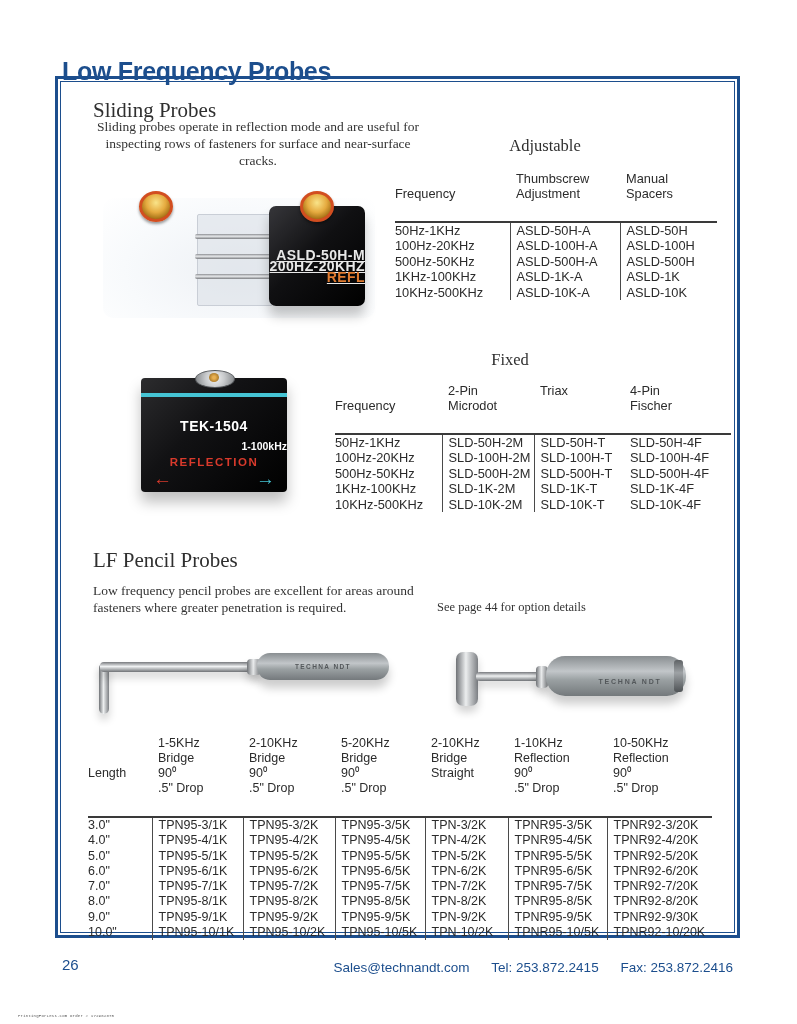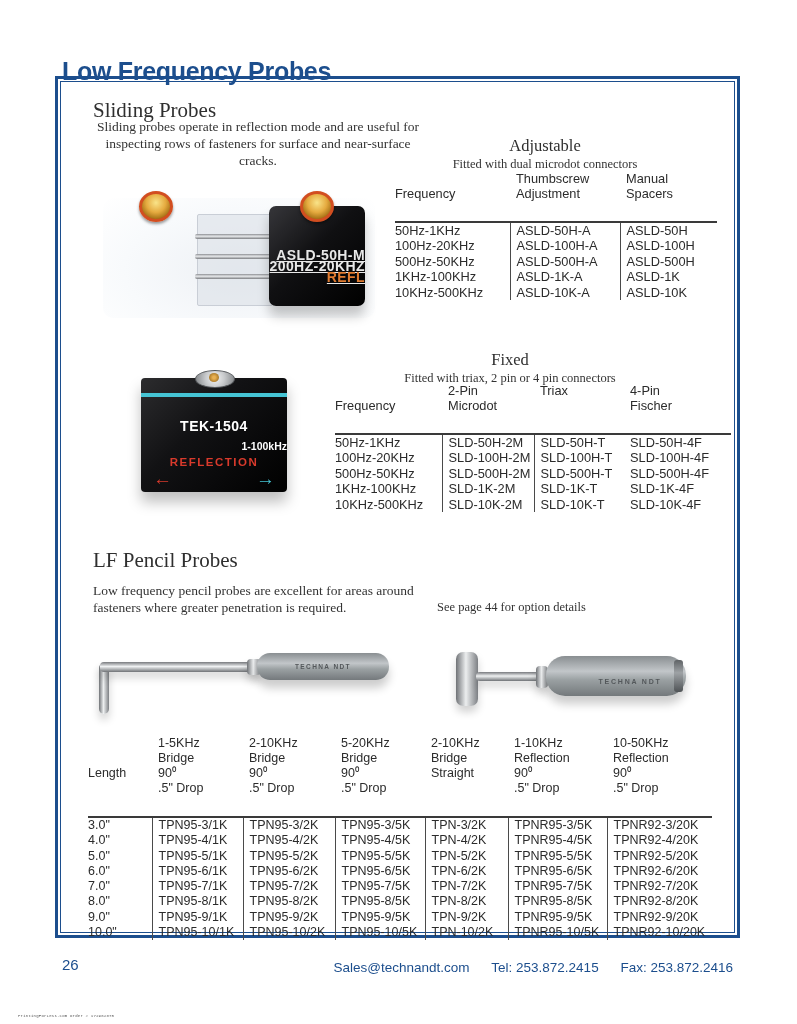--- a/index.html
+++ b/index.html
@@ -108,21 +108,20 @@
 
   <div class="abs frame">
       <div class="frame-inner"></div>
     </div>
 
   <h2 class="abs serif section-heading" style="left:93px;top:98px;">Sliding Probes</h2>
   <p class="abs serif desc" style="left:93px;top:118px;width:330px;text-align:center;"><span>Sliding probes operate in reflection mode and are useful for</span><br><span>inspecting rows of fasteners for surface and near-surface cracks.</span></p>
 
   <div class="abs center" style="left:415px;top:124px;width:260px;">
     <div class="serif tbl-title">Adjustable</div>
-    <div class="serif tbl-sub">Fitted with dual microdot connectors</div>
   </div>
 
   <table class="abs dtable" style="left:395px;top:171px;width:322px;">
     <colgroup>
         <col style="width:115px">
         <col style="width:110px">
         <col style="width:97px">
       </colgroup>
     <thead>
       <tr>
@@ -177,21 +176,20 @@
     <div class="rod" style="top:84px;"></div>
     <div class="block blkR">
       <div class="blk-label"><span>ASLD-50H-M</span><br><span>200HZ-20KHZ</span><br><span class="refl-orange">REFL</span></div>
     </div>
     <div class="conn connL"></div>
     <div class="conn connR"></div>
   </div>
 
   <div class="abs center" style="left:355px;top:338px;width:310px;">
     <div class="serif tbl-title">Fixed</div>
-    <div class="serif tbl-sub">Fitted with triax, 2 pin or 4 pin connectors</div>
   </div>
 
   <table class="abs dtable" style="left:335px;top:383px;width:396px;">
     <colgroup>
         <col style="width:107px">
         <col style="width:92px">
         <col style="width:90px">
         <col style="width:107px">
       </colgroup>
     <thead>
@@ -395,21 +393,21 @@
           <td class="pl sep">TPNR95-8/5K</td>
           <td class="pl sep">TPNR92-8/20K</td>
         </tr>
         <tr>
           <td>9.0"</td>
           <td class="pl sep">TPN95-9/1K</td>
           <td class="pl sep">TPN95-9/2K</td>
           <td class="pl sep">TPN95-9/5K</td>
           <td class="pl sep">TPN-9/2K</td>
           <td class="pl sep">TPNR95-9/5K</td>
-          <td class="pl sep">TPNR92-9/20K</td>
+          <td class="pl sep">TPNR92-9/30K</td>
         </tr>
         <tr>
           <td>10.0"</td>
           <td class="pl sep">TPN95-10/1K</td>
           <td class="pl sep">TPN95-10/2K</td>
           <td class="pl sep">TPN95-10/5K</td>
           <td class="pl sep">TPN-10/2K</td>
           <td class="pl sep">TPNR95-10/5K</td>
           <td class="pl sep">TPNR92-10/20K</td>
         </tr>

